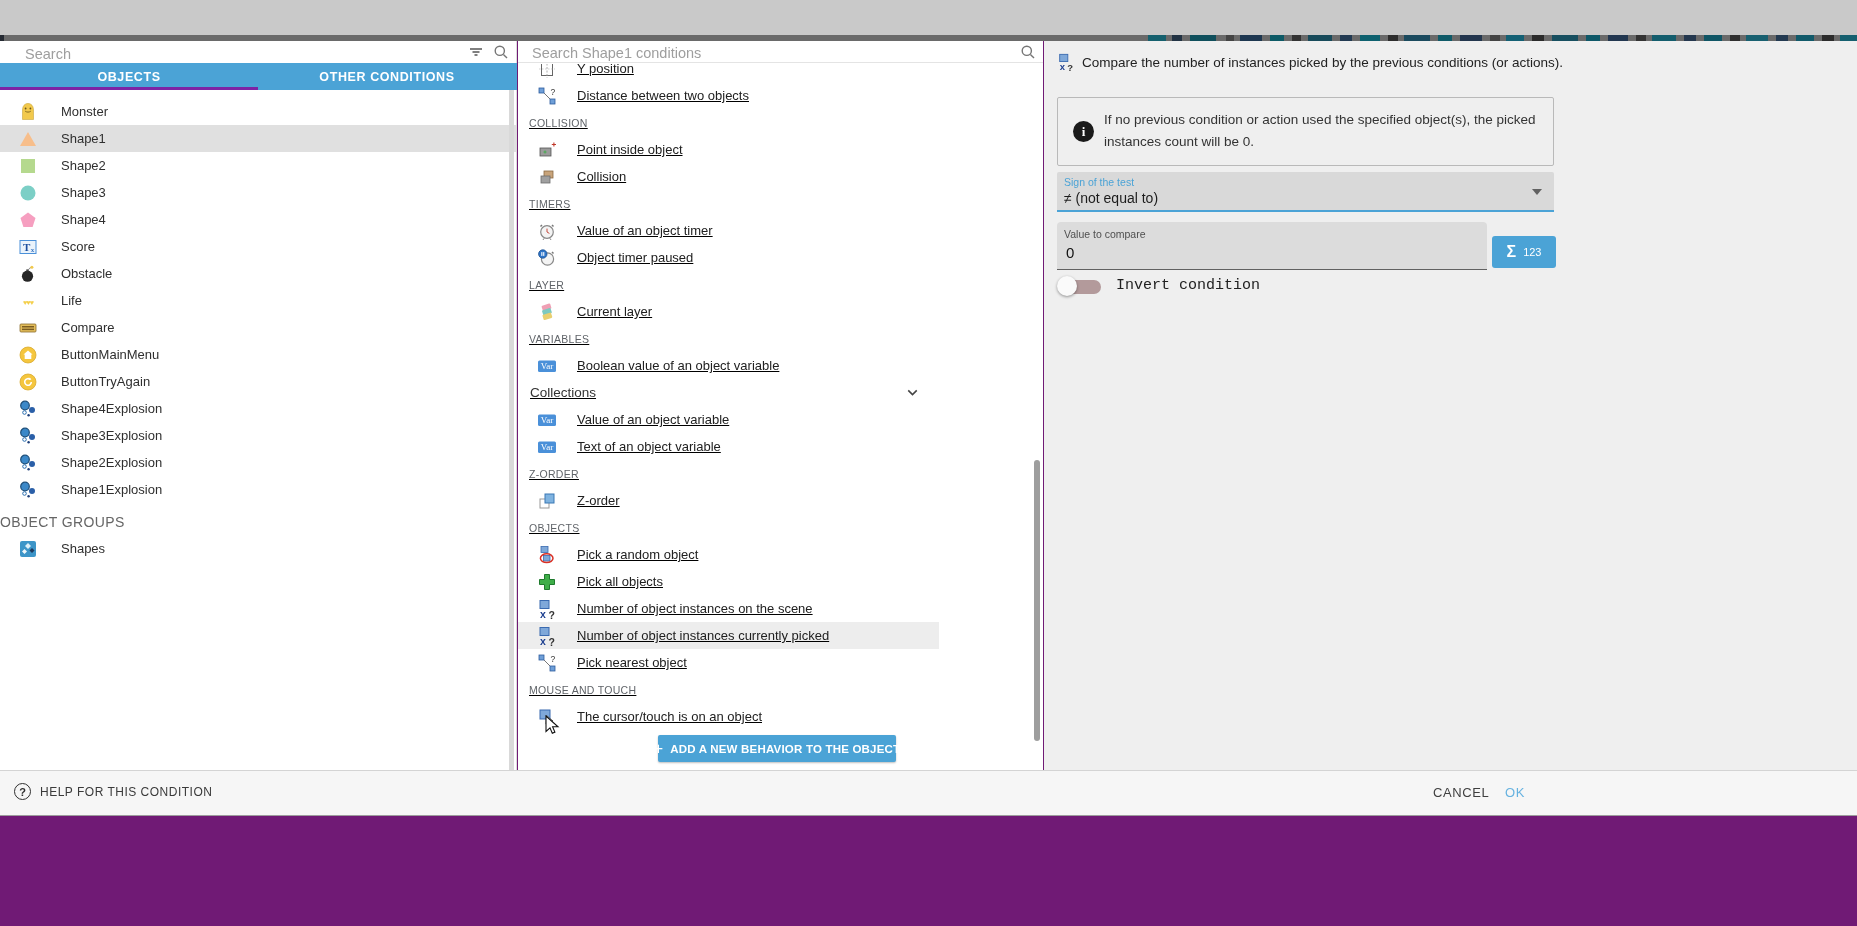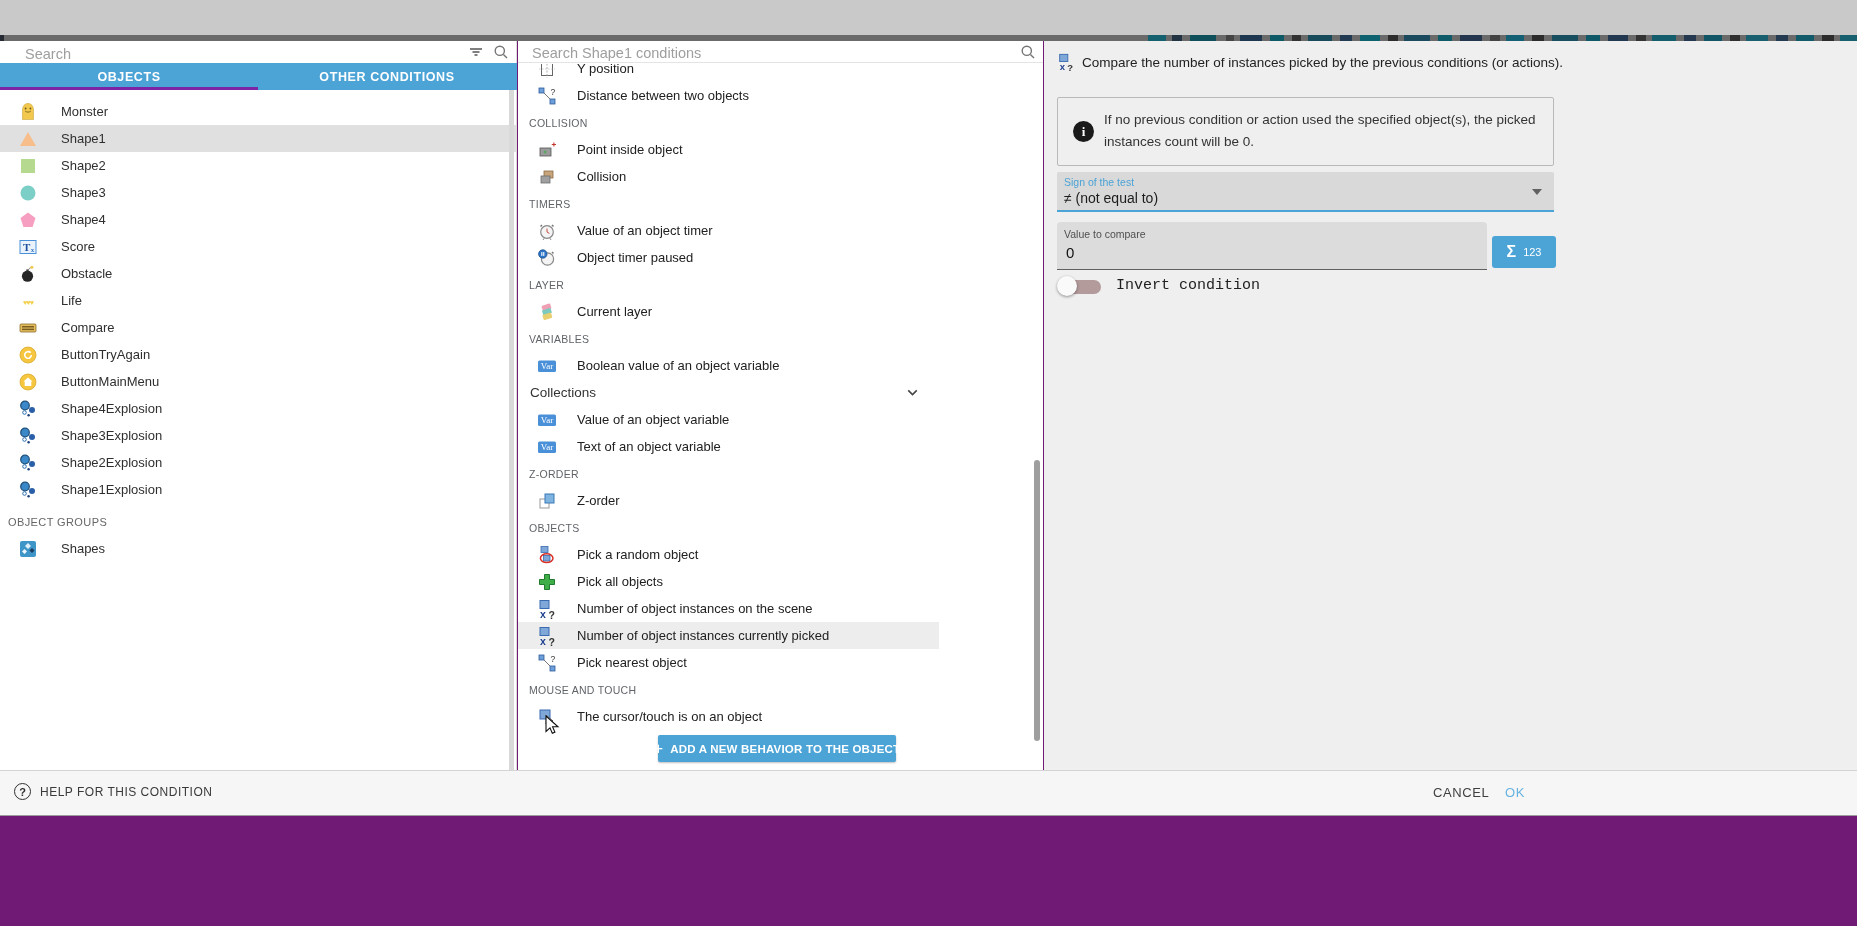--- a/index.html
+++ b/index.html
@@ -22,30 +22,30 @@
   .tabbar{left:0;top:22px;width:517px;height:27px;background:#4BA3D6;}
   .tab{position:absolute;top:0;height:27px;width:258px;display:flex;align-items:center;justify-content:center;
        color:#fff;font-size:12.5px;font-weight:bold;letter-spacing:.6px;cursor:pointer;}
   .tab.t0{left:0;} .tab.t1{left:258px;}
   .tab-underline{left:0;bottom:0;width:258px;height:3px;background:#7D23A5;}
   .objects-list{left:0;top:49px;width:516px;height:680px;padding-top:8px;box-sizing:border-box;overflow:hidden;}
   .obj-row{height:27px;display:flex;align-items:center;padding-left:18px;}
   .obj-row.selected{background:#e0e0e0;}
   .icon20{width:20px;height:20px;display:inline-block;flex:0 0 20px;}
   .obj-label{margin-left:23px;font-size:13px;color:#2f2f2f;}
-  .grp-header{height:26px;margin-top:6px;display:flex;align-items:center;padding-left:8px;
-              font-size:11px;color:#666;letter-spacing:.4px;}
+  .grp-header{height:26px;margin-top:6px;display:flex;align-items:center;
+              font-size:14px;color:#666;letter-spacing:.4px;}
   .lp-scrollbar{left:509px;top:49px;width:5px;height:680px;background:#d9d9d9;}
   
   .mid-panel{left:518px;top:6px;width:525px;height:729px;background:#fff;}
   .mid-search{left:0;top:0;width:525px;height:22px;border-bottom:1px solid #e4e4e4;box-sizing:border-box;}
   .mid-search-input{position:absolute;left:12px;top:0;width:480px;height:21px;border:none;outline:none;background:transparent;
                     font-family:"Liberation Sans",sans-serif;font-size:14.5px;color:#444;}
   .mid-mag{left:502px;top:3px;}
-  .cond-list{left:0;top:23px;width:421px;height:706px;overflow:hidden;}
+  .cond-list{left:0;top:23px;width:421px;height:706px;overflow:hidden;text-decoration:underline;}
   .cond-inner{margin-top:-9px;}
   .cond-item{height:27px;display:flex;align-items:center;padding-left:19px;position:relative;}
   .cond-item.selected{background:#ededed;}
   .cond-label{margin-left:20px;font-size:13px;color:#212121;}
   .cond-header{height:27px;display:flex;align-items:center;padding-left:11px;font-size:10.5px;color:#5f6368;letter-spacing:.3px;}
   .cond-subheader{height:27px;display:flex;align-items:center;padding-left:12px;font-size:13.5px;color:#333;position:relative;}
   .chev{position:absolute;right:18px;top:5px;width:17px;height:17px;}
   .add-behavior{position:absolute;left:140px;top:694px;width:238px;height:27px;background:#4BA3D6;border:none;
                 border-radius:2px;color:#fff;font-family:"Liberation Sans",sans-serif;font-size:11.5px;font-weight:bold;
                 letter-spacing:.2px;display:flex;align-items:center;justify-content:center;gap:7px;cursor:pointer;
@@ -230,34 +230,34 @@
               <rect x="4" y="8" width="12" height="1.5" fill="#7a5c22"></rect>
               <rect x="4" y="10.6" width="12" height="1.5" fill="#7a5c22"></rect>
             </svg>
           </span>
           <span class="obj-label">Compare</span>
         </div>
         <div class="obj-row">
           <span class="icon20">
             <svg viewBox="0 0 20 20">
               <circle cx="10" cy="10" r="8" fill="#f5c63e" stroke="#d9a92c" stroke-width=".8"></circle>
+              <path d="M10 5.5l4.5 4h-1.2v4.5H6.7V9.5H5.5z" fill="#fff"></path>
+            </svg>
+          </span>
+          <span class="obj-label">ButtonMainMenu</span>
+        </div>
+        <div class="obj-row">
+          <span class="icon20">
+            <svg viewBox="0 0 20 20">
+              <circle cx="10" cy="10" r="8" fill="#f5c63e" stroke="#d9a92c" stroke-width=".8"></circle>
               <path d="M13.3 10a3.3 3.3 0 1 1-1.1-2.5" stroke="#fff" stroke-width="1.6" fill="none"></path>
               <path d="M11.7 5.6l1.7 1.9-2.4.6z" fill="#fff"></path>
             </svg>
           </span>
           <span class="obj-label">ButtonTryAgain</span>
-        </div>
-        <div class="obj-row">
-          <span class="icon20">
-            <svg viewBox="0 0 20 20">
-              <circle cx="10" cy="10" r="8" fill="#f5c63e" stroke="#d9a92c" stroke-width=".8"></circle>
-              <path d="M10 5.5l4.5 4h-1.2v4.5H6.7V9.5H5.5z" fill="#fff"></path>
-            </svg>
-          </span>
-          <span class="obj-label">ButtonMainMenu</span>
         </div>
         <div class="obj-row">
           <span class="icon20">
             <svg viewBox="0 0 20 20">
               <circle cx="7" cy="6.5" r="4.3" fill="#3b88c8" stroke="#1d4f7a" stroke-width="1.2"></circle>
               <circle cx="14" cy="11" r="3" fill="#2a5fa8"></circle>
               <circle cx="6.5" cy="13.5" r="1.8" fill="#fff" stroke="#2a6fb0" stroke-width="1"></circle>
               <circle cx="10.6" cy="16.2" r="1.2" fill="#1d3f7a"></circle>
             </svg>
           </span>

